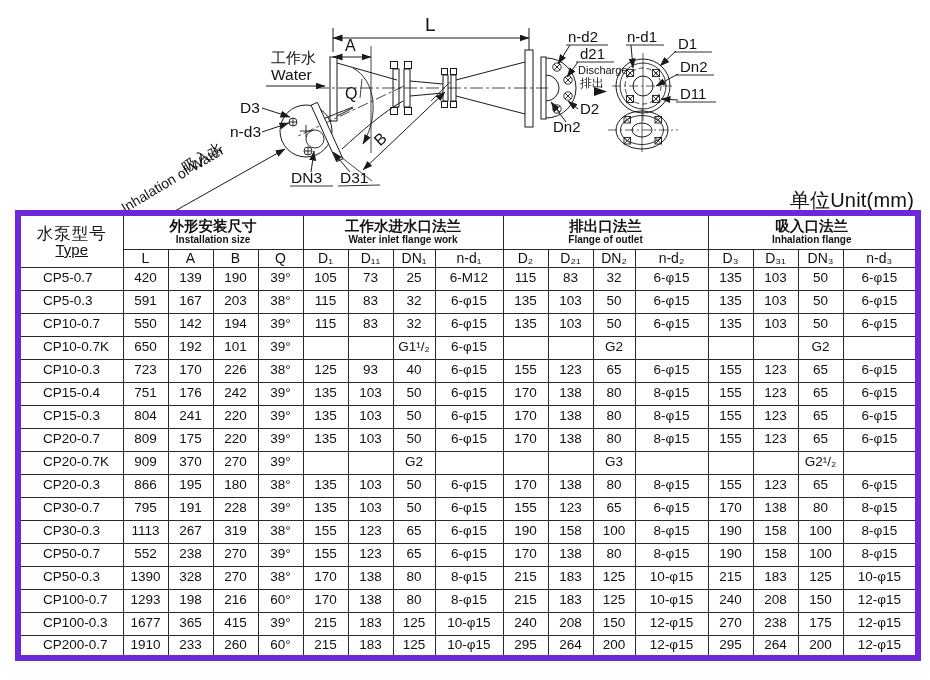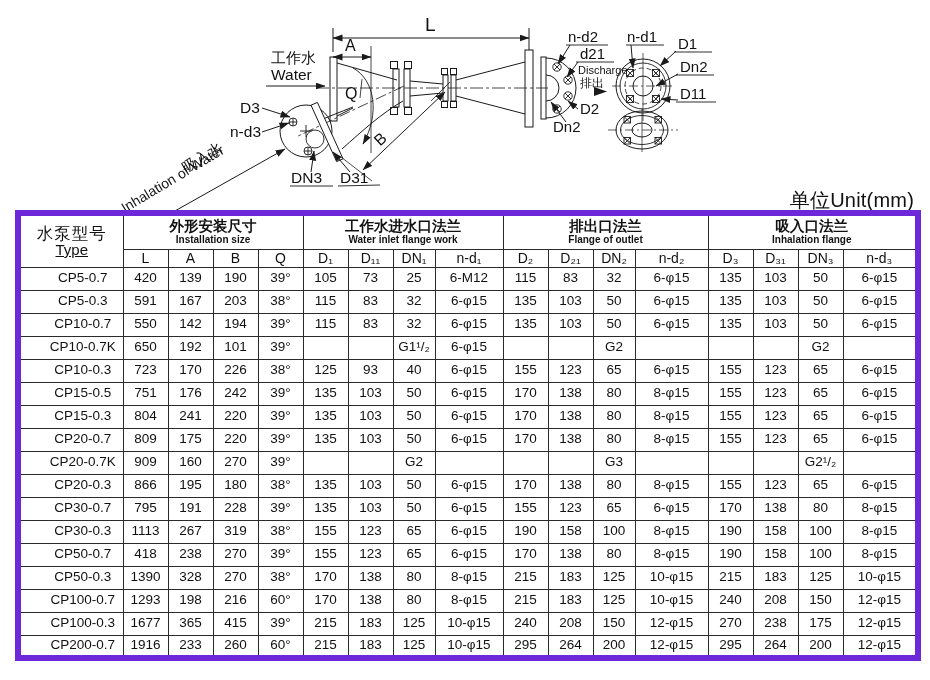--- a/index.html
+++ b/index.html
@@ -16,21 +16,21 @@
                border:6px solid #6d28d9; }
   .spec th, .spec td { border:1px solid #2a2a2a; text-align:center; vertical-align:middle;
                        font-weight:normal; padding:0; font-size:13.5px; line-height:1.05; }
   .spec thead th.grp { height:36px;font-weight:bold; }
   .spec thead tr.sub th { height:18px; font-size:14px; }
   .spec .grp-cn { font-size:14.5px; display:block; }
   .spec .grp-en { font-size:10px; display:block; }
   .spec .type-cn { font-size:16.5px; display:block; letter-spacing:1px; }
   .spec .type-en { font-size:15px; display:block;text-decoration:underline; }
   .spec tbody td, .spec tbody th { height:23px; }
-  .spec tbody th.type { text-align:center; padding-left:22px; }
+  .spec tbody th.type { text-align:left; padding-left:22px; }
 </style>
 </head>
 <body>
 
 <div class="diagram-wrap">
 <svg width="930" height="210" viewBox="0 0 930 210">
   <defs>
     <marker id="ar" markerWidth="11" markerHeight="8" refX="9.5" refY="3.5" orient="auto" markerUnits="userSpaceOnUse">
       <path d="M0,0 L10,3.5 L0,7 z" fill="#1a1a1a"></path>
     </marker>
@@ -365,21 +365,21 @@
         <td>155</td>
         <td>123</td>
         <td>65</td>
         <td>6-φ15</td>
         <td>155</td>
         <td>123</td>
         <td>65</td>
         <td>6-φ15</td>
       </tr>
       <tr>
-        <th class="type">CP15-0.5</th>
+        <th class="type">CP15-0.4</th>
         <td>751</td>
         <td>176</td>
         <td>242</td>
         <td>39°</td>
         <td>135</td>
         <td>103</td>
         <td>50</td>
         <td>6-φ15</td>
         <td>170</td>
         <td>138</td>
@@ -424,21 +424,21 @@
         <td>80</td>
         <td>8-φ15</td>
         <td>155</td>
         <td>123</td>
         <td>65</td>
         <td>6-φ15</td>
       </tr>
       <tr>
         <th class="type">CP20-0.7K</th>
         <td>909</td>
-        <td>160</td>
+        <td>370</td>
         <td>270</td>
         <td>39°</td>
         <td></td>
         <td></td>
         <td>G2</td>
         <td></td>
         <td></td>
         <td></td>
         <td>G3</td>
         <td></td>
@@ -499,21 +499,21 @@
         <td>158</td>
         <td>100</td>
         <td>8-φ15</td>
         <td>190</td>
         <td>158</td>
         <td>100</td>
         <td>8-φ15</td>
       </tr>
       <tr>
         <th class="type">CP50-0.7</th>
-        <td>418</td>
+        <td>552</td>
         <td>238</td>
         <td>270</td>
         <td>39°</td>
         <td>155</td>
         <td>123</td>
         <td>65</td>
         <td>6-φ15</td>
         <td>170</td>
         <td>138</td>
         <td>80</td>
@@ -575,21 +575,21 @@
         <td>208</td>
         <td>150</td>
         <td>12-φ15</td>
         <td>270</td>
         <td>238</td>
         <td>175</td>
         <td>12-φ15</td>
       </tr>
       <tr>
         <th class="type">CP200-0.7</th>
-        <td>1916</td>
+        <td>1910</td>
         <td>233</td>
         <td>260</td>
         <td>60°</td>
         <td>215</td>
         <td>183</td>
         <td>125</td>
         <td>10-φ15</td>
         <td>295</td>
         <td>264</td>
         <td>200</td>

